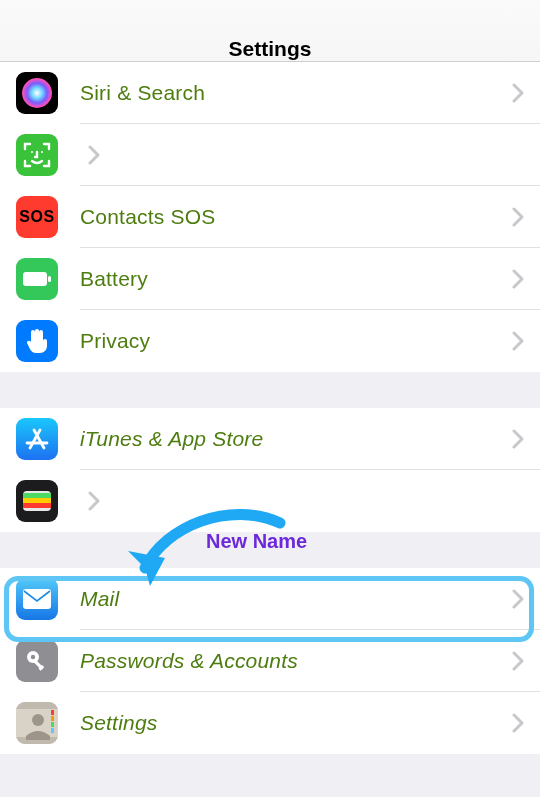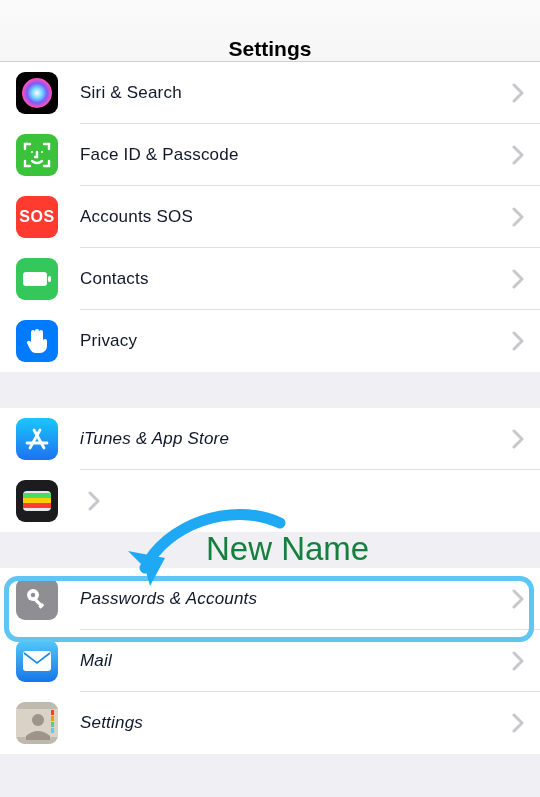--- a/index.html
+++ b/index.html
@@ -50,22 +50,22 @@
       height: 42px;
       border-radius: 9px;
       margin-right: 22px;
       display: flex;
       align-items: center;
       justify-content: center;
       flex-shrink: 0;
       overflow: hidden;
     }
     .row-label {
-      font-size: 17px;
-      color: #0f172a;
+      font-size: 21px;
+      color: #4d7c0f;
       flex: 1;
       letter-spacing: 0.2px;
     }
     .chevron {
       width: 12px;
       height: 20px;
       flex-shrink: 0;
       margin-left: 8px;
     }
     .chevron svg { display: block; }
@@ -79,23 +79,23 @@
       left: 4px;
       right: 6px;
       top: 576px;
       height: 66px;
     }
     
     .annotation-text {
       position: absolute;
       left: 206px;
       top: 530px;
-      font-size: 33px;
-      font-weight: 400;
-      color: #15803d;
+      font-size: 20px;
+      font-weight: 700;
+      color: #6d28d9;
       pointer-events: none;
     }
     
     .annotation-arrow {
       position: absolute;
       left: 110px;
       top: 508px;
       width: 200px;
       height: 90px;
       pointer-events: none;
@@ -141,50 +141,49 @@
             <path d="M22 4 H27 V9"></path>
             <path d="M27 21 V26 H22"></path>
             <path d="M8 26 H3 V21"></path>
           <circle cx="10" cy="12" r="1" fill="#fff" stroke="none"></circle>
           <circle cx="20" cy="12" r="1" fill="#fff" stroke="none"></circle>
           <path d="M15 12 V17 H13"></path>
           <path d="M10 21 Q15 25 20 21"></path>
         </g>
       </svg>
     </div>
-    <span class="row-label">Face ID &amp; Passcode</span>
     <span class="chevron">
       <svg width="12" height="20" viewBox="0 0 12 20">
           <path d="M2 2 L10 10 L2 18" stroke="#c7c7cc" stroke-width="3" fill="none" stroke-linecap="round" stroke-linejoin="round"></path>
         </svg>
     </span>
     <div class="sep"></div>
   </div>
 
   <div class="row">
     <div class="icon-wrap" style="background:#ff3b30;">
-      <span style="color:#ffffff;font-weight:700;font-size:16px;letter-spacing:0.5px;">SOS</span>
-    </div>
-    <span class="row-label">Accounts SOS</span>
+      <span style="color:#000000;font-weight:700;font-size:16px;letter-spacing:0.5px;">SOS</span>
+    </div>
+    <span class="row-label">Contacts SOS</span>
     <span class="chevron">
       <svg width="12" height="20" viewBox="0 0 12 20">
           <path d="M2 2 L10 10 L2 18" stroke="#c7c7cc" stroke-width="3" fill="none" stroke-linecap="round" stroke-linejoin="round"></path>
         </svg>
     </span>
     <div class="sep"></div>
   </div>
 
   <div class="row">
     <div class="icon-wrap" style="background:#34c759;">
       <svg width="30" height="18" viewBox="0 0 30 18">
         <rect x="1" y="2" width="24" height="14" rx="3" fill="#fff"></rect>
         <rect x="26" y="6" width="3" height="6" rx="1.5" fill="#fff"></rect>
       </svg>
     </div>
-    <span class="row-label">Contacts</span>
+    <span class="row-label">Battery</span>
     <span class="chevron">
       <svg width="12" height="20" viewBox="0 0 12 20">
           <path d="M2 2 L10 10 L2 18" stroke="#c7c7cc" stroke-width="3" fill="none" stroke-linecap="round" stroke-linejoin="round"></path>
         </svg>
     </span>
     <div class="sep"></div>
   </div>
 
   <div class="row">
     <div class="icon-wrap" style="background:#007aff;">
@@ -234,48 +233,48 @@
     <span class="chevron">
       <svg width="12" height="20" viewBox="0 0 12 20">
           <path d="M2 2 L10 10 L2 18" stroke="#c7c7cc" stroke-width="3" fill="none" stroke-linecap="round" stroke-linejoin="round"></path>
         </svg>
     </span>
 
   </div>
 </div>
 
 <div class="group">
+  <div class="row">
+    <div class="icon-wrap" style="background:linear-gradient(#53c9f9,#1577e6);">
+      <svg width="30" height="22" viewBox="0 0 30 22">
+        <rect x="1" y="1" width="28" height="20" rx="3" fill="#fff"></rect>
+        <path d="M2 3 L15 13 L28 3" stroke="#1a8be8" stroke-width="1.6" fill="none"></path>
+      </svg>
+    </div>
+    <span class="row-label">Mail</span>
+    <span class="chevron">
+      <svg width="12" height="20" viewBox="0 0 12 20">
+          <path d="M2 2 L10 10 L2 18" stroke="#c7c7cc" stroke-width="3" fill="none" stroke-linecap="round" stroke-linejoin="round"></path>
+        </svg>
+    </span>
+    <div class="sep"></div>
+  </div>
+
   <div class="row">
     <div class="icon-wrap" style="background:#8e8e93;">
       <svg width="28" height="28" viewBox="0 0 28 28">
         <g fill="#fff">
           <circle cx="10" cy="10" r="6"></circle>
           <circle cx="10" cy="10" r="2.2" fill="#8e8e93"></circle>
           <rect x="13" y="13" width="11" height="3.3" transform="rotate(45 13 13)"></rect>
           <rect x="19" y="18" width="3" height="5" transform="rotate(45 19 18)"></rect>
         </g>
       </svg>
     </div>
     <span class="row-label">Passwords &amp; Accounts</span>
-    <span class="chevron">
-      <svg width="12" height="20" viewBox="0 0 12 20">
-          <path d="M2 2 L10 10 L2 18" stroke="#c7c7cc" stroke-width="3" fill="none" stroke-linecap="round" stroke-linejoin="round"></path>
-        </svg>
-    </span>
-    <div class="sep"></div>
-  </div>
-
-  <div class="row">
-    <div class="icon-wrap" style="background:linear-gradient(#53c9f9,#1577e6);">
-      <svg width="30" height="22" viewBox="0 0 30 22">
-        <rect x="1" y="1" width="28" height="20" rx="3" fill="#fff"></rect>
-        <path d="M2 3 L15 13 L28 3" stroke="#1a8be8" stroke-width="1.6" fill="none"></path>
-      </svg>
-    </div>
-    <span class="row-label">Mail</span>
     <span class="chevron">
       <svg width="12" height="20" viewBox="0 0 12 20">
           <path d="M2 2 L10 10 L2 18" stroke="#c7c7cc" stroke-width="3" fill="none" stroke-linecap="round" stroke-linejoin="round"></path>
         </svg>
     </span>
     <div class="sep"></div>
   </div>
 
   <div class="row">
     <div class="icon-wrap" style="background:#d9d2c7;">

